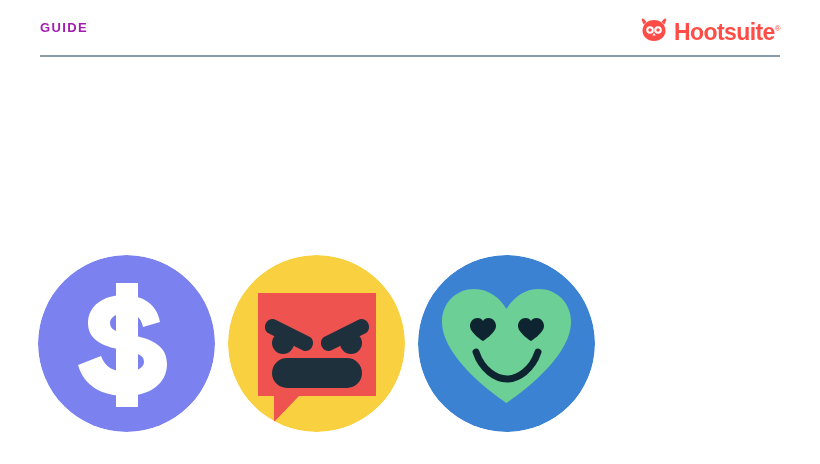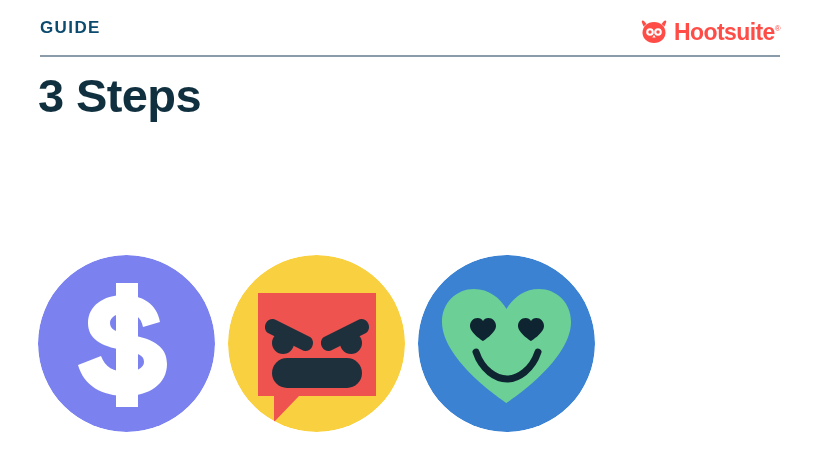--- a/index.html
+++ b/index.html
@@ -20,32 +20,32 @@
     position: absolute;
     left: 40px;
     top: 20px;
     width: 740px;
     height: 38px;
   }
   .eyebrow {
     position: absolute;
     left: 0;
     top: 0;
-    font-size: 17px;
+    font-size: 13px;
     font-weight: bold;
     letter-spacing: 1.4px;
-    color: #0c4a6e;
+    color: #a21caf;
     line-height: 16px;
   }
   .brand {
     position: absolute;
     right: 0;
     top: -3px;
     display: flex;
-    align-items: flex-end;
+    align-items: center;
     gap: 7px;
   }
   .brand-owl {
     display: block;
     width: 26px;
     height: 24px;
   }
   .brand-name {
     font-size: 23px;
     font-weight: bold;
@@ -133,21 +133,20 @@
         <path d="M26 30 L22.5 35 L29.5 35 Z" fill="#ffffff"></path>
       </svg>
     </span>
     <span class="brand-name"><span>Hootsuite</span><span class="brand-reg">®</span></span>
   </div>
 </div>
 
 <div class="divider"></div>
 
 <div class="headline">
-  <span class="line">3 Steps</span>
 </div>
 
 <div class="icon-row">
 
   <div class="icon-badge slot-0">
     <svg viewBox="0 0 177 177" xmlns="http://www.w3.org/2000/svg" aria-hidden="true">
       <circle cx="88.5" cy="88.5" r="88.5" fill="#7B82F0"></circle>
       <g fill="#FFFFFF">
         <rect x="78" y="28" width="22" height="124" rx="0"></rect>
         <path d="M122 67 C119 49 104 40 86 40 C65 40 50 51 50 68 C50 84 63 91 84 95

